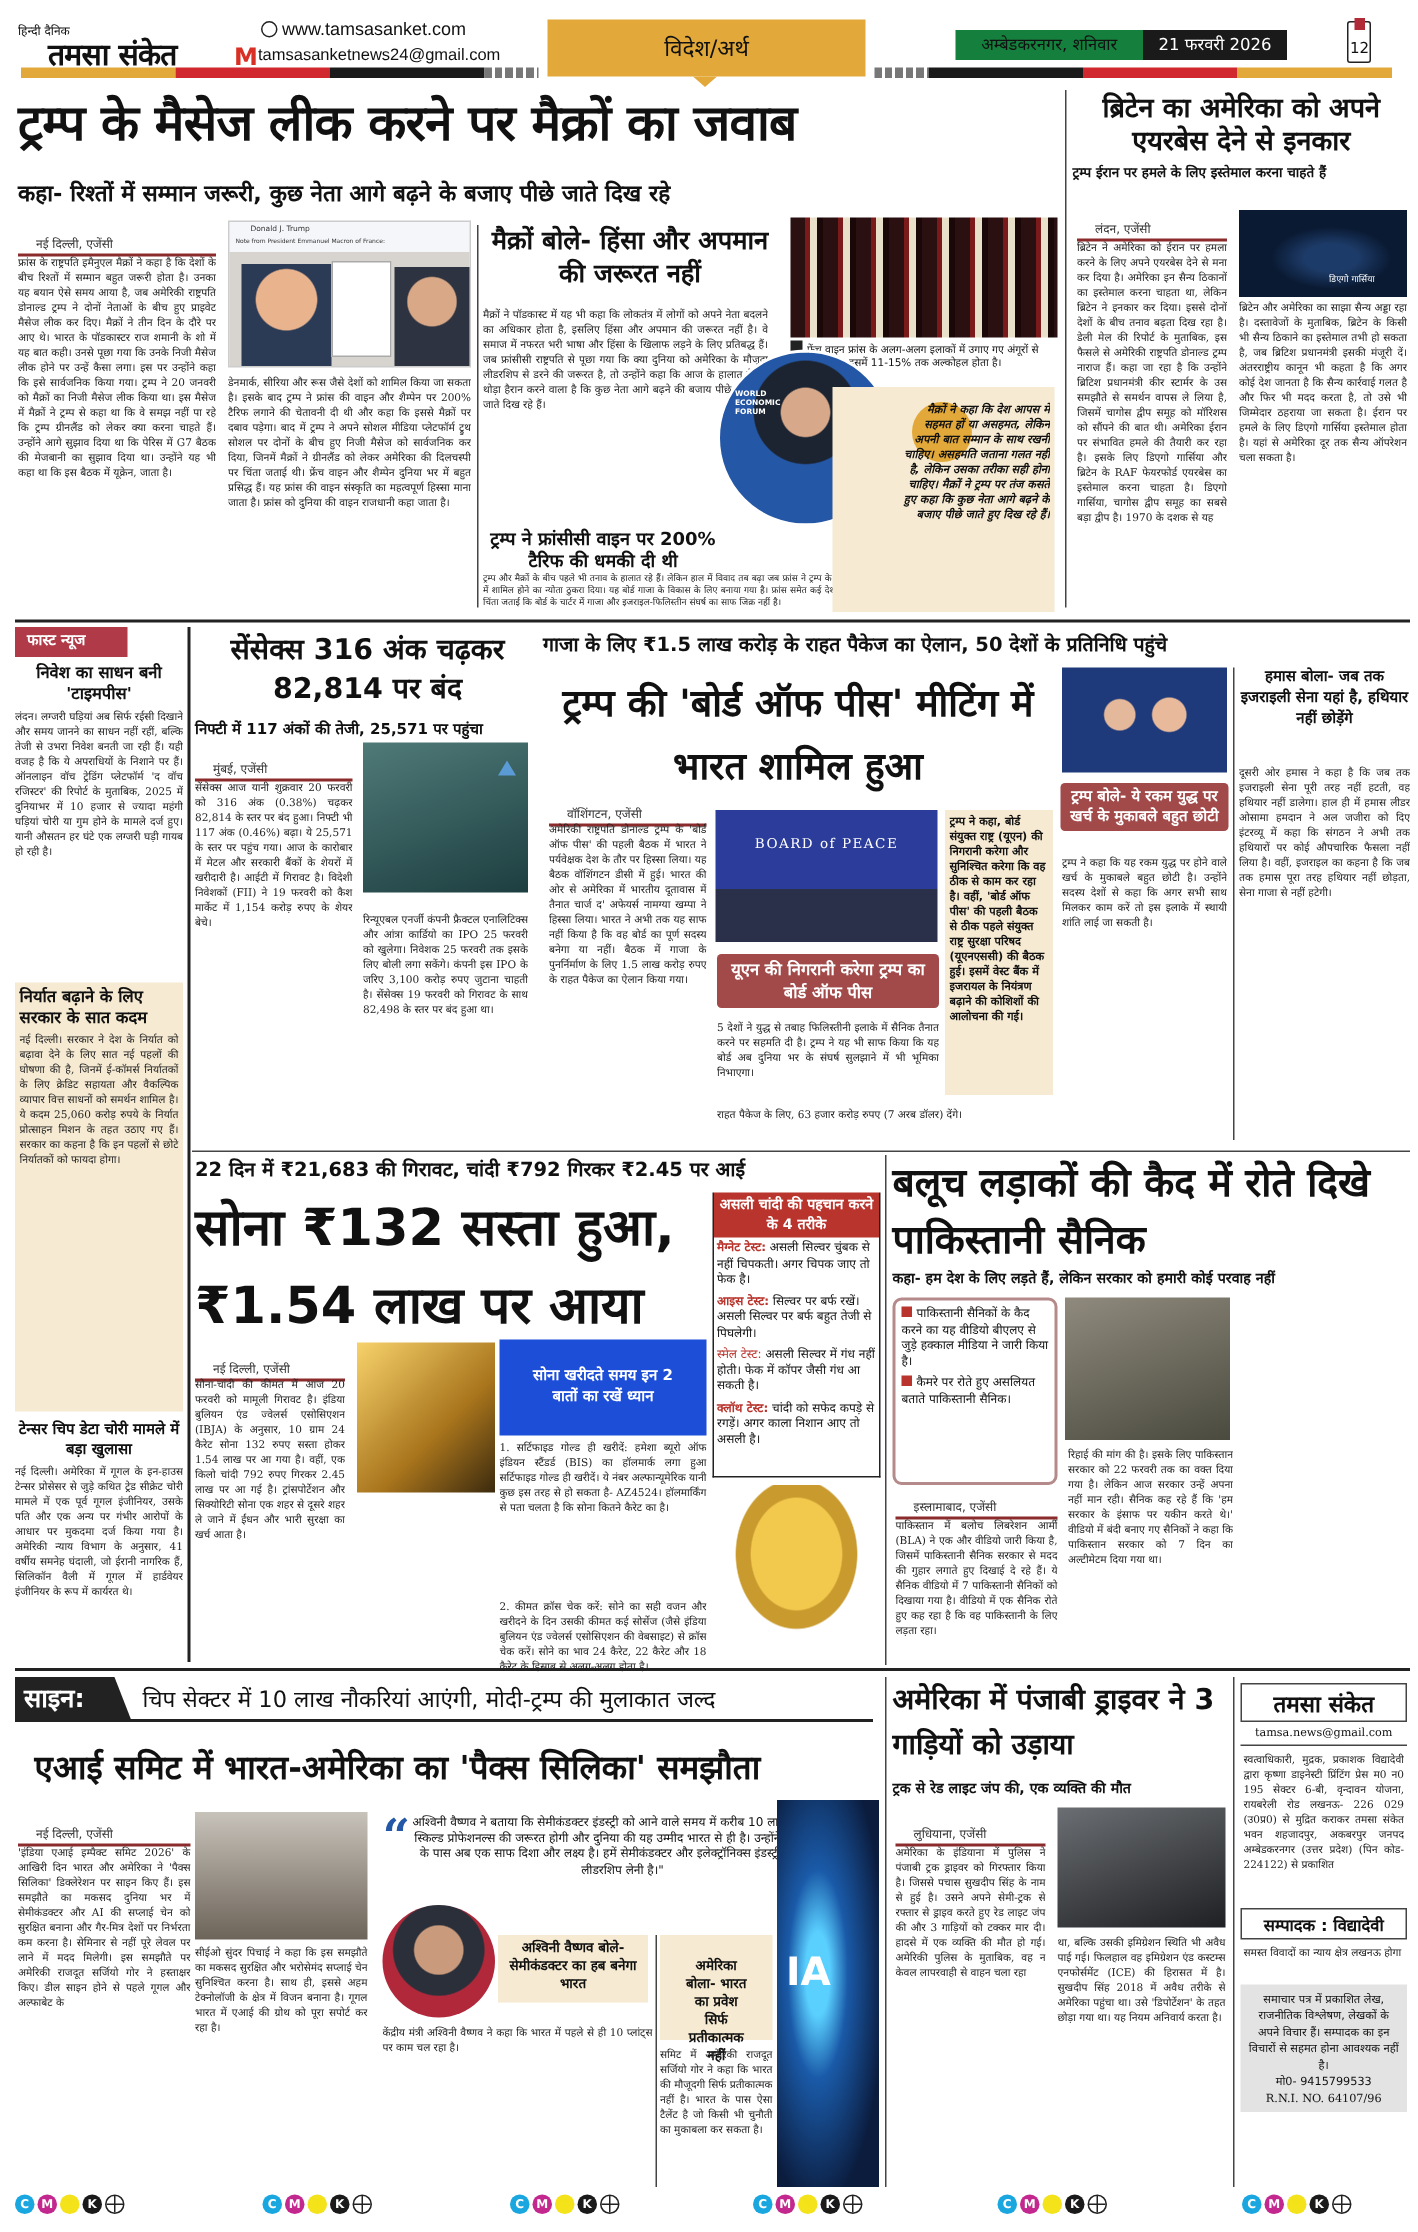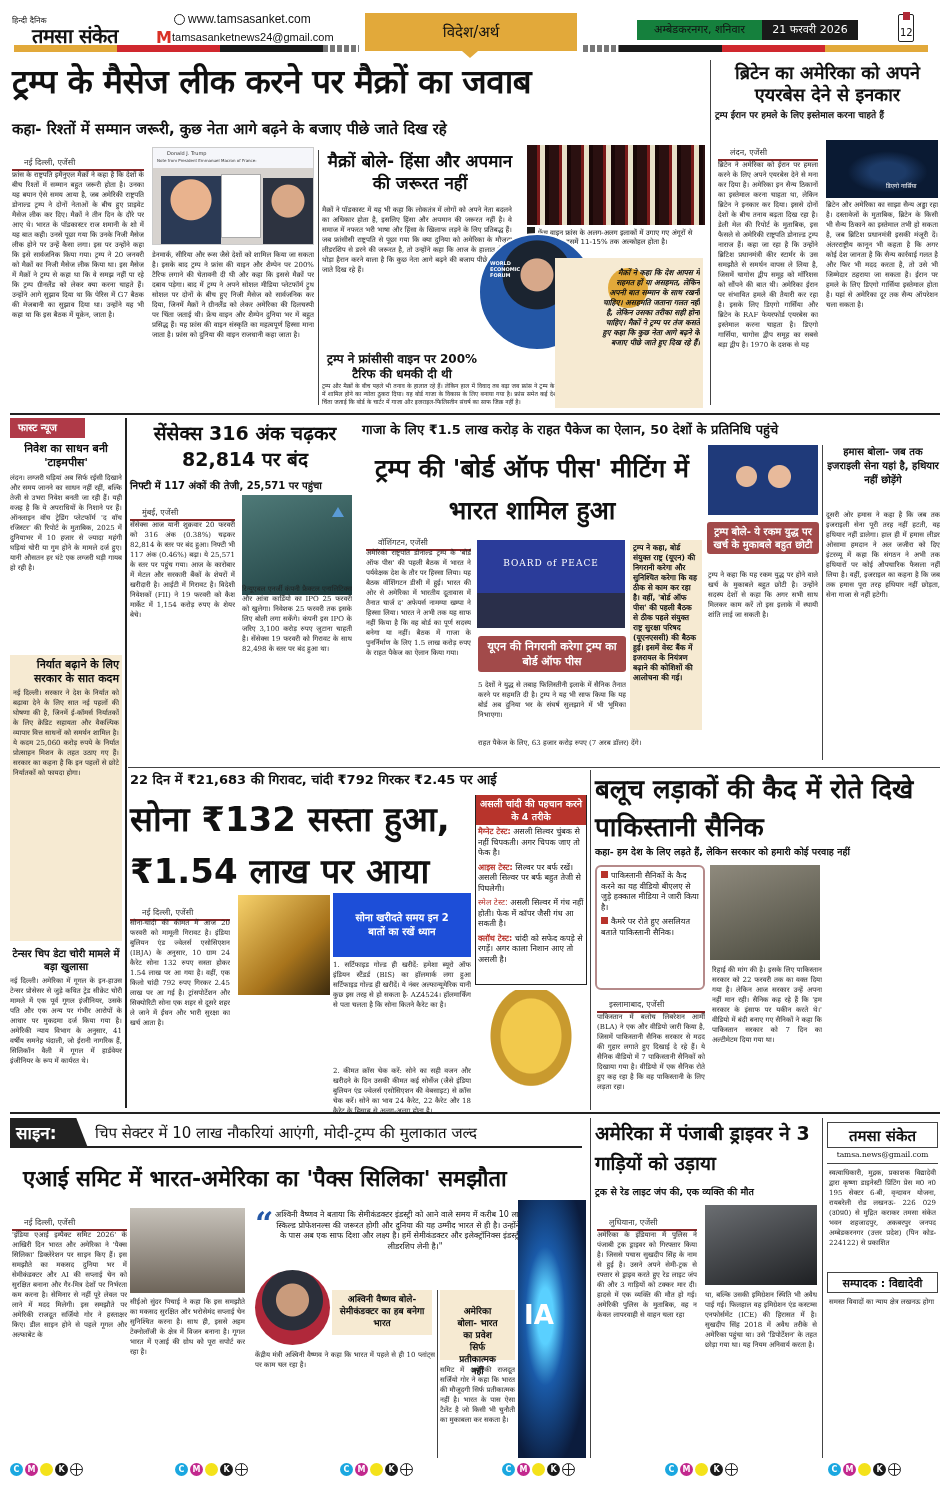--- a/index.html
+++ b/index.html
@@ -98,36 +98,36 @@
 </div>
 <div class="abs body-text" style="left:826px;top:200px;width:112px;height:205px">ब्रिटेन और अमेरिका का साझा सैन्य अड्डा रहा है। दस्तावेजों के मुताबिक, ब्रिटेन के किसी भी सैन्य ठिकाने का इस्तेमाल तभी हो सकता है, जब ब्रिटिश प्रधानमंत्री इसकी मंजूरी दें। अंतरराष्ट्रीय कानून भी कहता है कि अगर कोई देश जानता है कि सैन्य कार्रवाई गलत है और फिर भी मदद करता है, तो उसे भी जिम्मेदार ठहराया जा सकता है। ईरान पर हमले के लिए डिएगो गार्सिया इस्तेमाल होता है। यहां से अमेरिका दूर तक सैन्य ऑपरेशन चला सकता है।</div>
 
 <div class="hrule" style="left:10px;top:413px;width:930px;height:2px;background:#222"></div>
 
 <div class="abs" style="left:10px;top:418px;width:112px;height:690px">
   <div style="position:relative;width:75px;height:20px;background:#b03a48;color:#fff;font-size:10px;line-height:20px;padding-left:8px;font-weight:bold"><span>फास्ट न्यूज</span></div>
   <div class="bold" style="margin-top:4px;font-size:11px;line-height:14px;text-align:center">निवेश का साधन बनी 'टाइमपीस'</div>
   <div class="body-text" style="margin-top:3px;height:178px">लंदन। लग्जरी घड़ियां अब सिर्फ रईसी दिखाने और समय जानने का साधन नहीं रहीं, बल्कि तेजी से उभरा निवेश बनती जा रही हैं। यही वजह है कि ये अपराधियों के निशाने पर हैं। ऑनलाइन वॉच ट्रेडिंग प्लेटफॉर्म 'द वॉच रजिस्टर' की रिपोर्ट के मुताबिक, 2025 में दुनियाभर में 10 हजार से ज्यादा महंगी घड़ियां चोरी या गुम होने के मामले दर्ज हुए। यानी औसतन हर घंटे एक लग्जरी घड़ी गायब हो रही है।</div>
   <div style="margin-top:4px;background:#f6ead2;padding:3px">
-    <div class="bold" style="font-size:11px;line-height:14px;text-align:right">निर्यात बढ़ाने के लिए सरकार के सात कदम</div>
+    <div class="bold" style="font-size:11px;line-height:14px;text-align:left">निर्यात बढ़ाने के लिए सरकार के सात कदम</div>
     <div class="body-text" style="margin-top:2px;height:250px">नई दिल्ली। सरकार ने देश के निर्यात को बढ़ावा देने के लिए सात नई पहलों की घोषणा की है, जिनमें ई-कॉमर्स निर्यातकों के लिए क्रेडिट सहायता और वैकल्पिक व्यापार वित्त साधनों को समर्थन शामिल है। ये कदम 25,060 करोड़ रुपये के निर्यात प्रोत्साहन मिशन के तहत उठाए गए हैं। सरकार का कहना है कि इन पहलों से छोटे निर्यातकों को फायदा होगा।</div>
   </div>
   <div class="bold" style="margin-top:6px;font-size:10px;line-height:13px;text-align:center">टेन्सर चिप डेटा चोरी मामले में बड़ा खुलासा</div>
   <div class="body-text" style="margin-top:3px;height:150px">नई दिल्ली। अमेरिका में गूगल के इन-हाउस टेन्सर प्रोसेसर से जुड़े कथित ट्रेड सीक्रेट चोरी मामले में एक पूर्व गूगल इंजीनियर, उसके पति और एक अन्य पर गंभीर आरोपों के आधार पर मुकदमा दर्ज किया गया है। अमेरिकी न्याय विभाग के अनुसार, 41 वर्षीय समनेह घंदाली, जो ईरानी नागरिक हैं, सिलिकॉन वैली में गूगल में हार्डवेयर इंजीनियर के रूप में कार्यरत थे।</div>
 </div>
 <div class="vrule" style="left:125px;top:418px;height:690px;width:2px;background:#222"></div>
 
 <div class="abs bold" style="left:130px;top:420px;width:230px;font-size:19px;line-height:26px;text-align:center">सेंसेक्स 316 अंक चढ़कर 82,814 पर बंद</div>
 <div class="abs bold" style="left:130px;top:478px;width:230px;font-size:10px;white-space:nowrap">निफ्टी में 117 अंकों की तेजी, 25,571 पर पहुंचा</div>
 <div class="abs" style="left:130px;top:500px;width:105px"><span class="dateline">मुंबई, एजेंसी</span></div>
 <div class="abs body-text" style="left:130px;top:520px;width:105px;height:240px">सेंसेक्स आज यानी शुक्रवार 20 फरवरी को 316 अंक (0.38%) चढ़कर 82,814 के स्तर पर बंद हुआ। निफ्टी भी 117 अंक (0.46%) बढ़ा। ये 25,571 के स्तर पर पहुंच गया। आज के कारोबार में मेटल और सरकारी बैंकों के शेयरों में खरीदारी है। आईटी में गिरावट है। विदेशी निवेशकों (FII) ने 19 फरवरी को कैश मार्केट में 1,154 करोड़ रुपए के शेयर बेचे।</div>
 <div class="abs" style="left:242px;top:495px;width:110px;height:100px;background:linear-gradient(160deg,#4f7a78,#1d3e40)">
   <div style="position:absolute;right:8px;top:12px;width:0;height:0;border-left:6px solid transparent;border-right:6px solid transparent;border-bottom:10px solid #5a9bd6"></div>
 </div>
-<div class="abs body-text" style="left:242px;top:584px;width:110px;height:165px">रिन्यूएबल एनर्जी कंपनी फ्रैक्टल एनालिटिक्स और आंत्रा कार्डियो का IPO 25 फरवरी को खुलेगा। निवेशक 25 फरवरी तक इसके लिए बोली लगा सकेंगे। कंपनी इस IPO के जरिए 3,100 करोड़ रुपए जुटाना चाहती है। सेंसेक्स 19 फरवरी को गिरावट के साथ 82,498 के स्तर पर बंद हुआ था।</div>
+<div class="abs body-text" style="left:242px;top:608px;width:110px;height:165px">रिन्यूएबल एनर्जी कंपनी फ्रैक्टल एनालिटिक्स और आंत्रा कार्डियो का IPO 25 फरवरी को खुलेगा। निवेशक 25 फरवरी तक इसके लिए बोली लगा सकेंगे। कंपनी इस IPO के जरिए 3,100 करोड़ रुपए जुटाना चाहती है। सेंसेक्स 19 फरवरी को गिरावट के साथ 82,498 के स्तर पर बंद हुआ था।</div>
 
 <div class="abs bold" style="left:362px;top:420px;width:575px;font-size:13px;white-space:nowrap">गाजा के लिए ₹1.5 लाख करोड़ के राहत पैकेज का ऐलान, 50 देशों के प्रतिनिधि पहुंचे</div>
 <div class="abs bold" style="left:362px;top:448px;width:340px;font-size:25px;line-height:42px;text-align:center">ट्रम्प की 'बोर्ड ऑफ पीस' मीटिंग में भारत शामिल हुआ</div>
 <div class="abs" style="left:708px;top:445px;width:110px;height:70px;background:radial-gradient(circle at 35% 45%,#e4b89a 0 10px,transparent 11px),radial-gradient(circle at 65% 45%,#e8ba9b 0 11px,#1f3a7a 12px)"></div>
 <div class="abs redbox" style="left:707px;top:522px;width:112px;font-size:10px;line-height:13px;padding:3px">ट्रम्प बोले- ये रकम युद्ध पर खर्च के मुकाबले बहुत छोटी</div>
 <div class="abs body-text" style="left:708px;top:570px;width:110px;height:190px">ट्रम्प ने कहा कि यह रकम युद्ध पर होने वाले खर्च के मुकाबले बहुत छोटी है। उन्होंने सदस्य देशों से कहा कि अगर सभी साथ मिलकर काम करें तो इस इलाके में स्थायी शांति लाई जा सकती है।</div>
 
 <div class="abs" style="left:366px;top:530px;width:105px"><span class="dateline">वॉशिंगटन, एजेंसी</span></div>
 <div class="abs body-text" style="left:366px;top:548px;width:105px;height:215px">अमेरिकी राष्ट्रपति डोनाल्ड ट्रम्प के 'बोर्ड ऑफ पीस' की पहली बैठक में भारत ने पर्यवेक्षक देश के तौर पर हिस्सा लिया। यह बैठक वॉशिंगटन डीसी में हुई। भारत की ओर से अमेरिका में भारतीय दूतावास में तैनात चार्ज द' अफेयर्स नामग्या खम्पा ने हिस्सा लिया। भारत ने अभी तक यह साफ नहीं किया है कि वह बोर्ड का पूर्ण सदस्य बनेगा या नहीं। बैठक में गाजा के पुनर्निर्माण के लिए 1.5 लाख करोड़ रुपए के राहत पैकेज का ऐलान किया गया।</div>
 
@@ -221,20 +221,25 @@
 <div class="abs" style="left:705px;top:1205px;width:112px;height:80px;background:linear-gradient(160deg,#6b6e72,#1e2023)"></div>
 <div class="abs body-text" style="left:597px;top:1230px;width:100px;height:228px">अमेरिका के इंडियाना में पुलिस ने पंजाबी ट्रक ड्राइवर को गिरफ्तार किया है। जिससे पचास सुखदीप सिंह के नाम से हुई है। उसने अपने सेमी-ट्रक से रफ्तार से ड्राइव करते हुए रेड लाइट जंप की और 3 गाड़ियों को टक्कर मार दी। हादसे में एक व्यक्ति की मौत हो गई। अमेरिकी पुलिस के मुताबिक, वह न केवल लापरवाही से वाहन चला रहा</div>
 <div class="abs body-text" style="left:705px;top:1290px;width:112px;height:168px">था, बल्कि उसकी इमिग्रेशन स्थिति भी अवैध पाई गई। फिलहाल वह इमिग्रेशन एंड कस्टम्स एनफोर्समेंट (ICE) की हिरासत में है। सुखदीप सिंह 2018 में अवैध तरीके से अमेरिका पहुंचा था। उसे 'डिपोर्टेशन' के तहत छोड़ा गया था। यह नियम अनिवार्य करता है।</div>
 
 <div class="abs" style="left:822px;top:1118px;width:120px;height:340px;border-left:1px solid #444">
   <div style="margin:4px 4px 0;border:1px solid #444;font-size:15px;font-weight:bold;text-align:center;padding:2px">तमसा संकेत</div>
   <div style="font-size:7.5px;text-align:center;font-family:'DejaVu Serif',serif;padding:2px 0 4px;border-bottom:1px solid #444;margin:0 4px">tamsa.news@gmail.com</div>
   <div class="body-text" style="margin:4px 6px;height:100px">स्वत्वाधिकारी, मुद्रक, प्रकाशक विद्यादेवी द्वारा कृष्णा डाइनेस्टी प्रिंटिंग प्रेस म0 न0 195 सेक्टर 6-बी, वृन्दावन योजना, रायबरेली रोड लखनऊ- 226 029 (उ0प्र0) से मुद्रित कराकर तमसा संकेत भवन शहजादपुर, अकबरपुर जनपद अम्बेडकरनगर (उत्तर प्रदेश) (पिन कोड- 224122) से प्रकाशित</div>
   <div style="margin:4px;border:1px solid #444;font-size:11px;font-weight:bold;text-align:center;padding:2px">सम्पादक : विद्यादेवी</div>
   <div class="body-text" style="margin:4px 6px;height:22px">समस्त विवादों का न्याय क्षेत्र लखनऊ होगा</div>
+  <div style="margin:4px;background:#e3e3e3;padding:4px;text-align:center;font-size:7.5px;line-height:11px">
+    <div>समाचार पत्र में प्रकाशित लेख, राजनीतिक विश्लेषण, लेखकों के अपने विचार हैं। सम्पादक का इन विचारों से सहमत होना आवश्यक नहीं है।</div>
+    <div>मो0- 9415799533</div>
+    <div style="font-family:'DejaVu Serif',serif">R.N.I. NO. 64107/96</div>
+  </div>
 </div>
 
 <div class="cmyk" style="left:10px">
     <span style="background:#1aa7e0">C</span>
     <span style="background:#c2288e">M</span>
     <span style="background:#f4e21a;color:#f4e21a">Y</span>
     <span style="background:#1a1a1a">K</span>
     <i class="reg"></i>
   </div>
 <div class="cmyk" style="left:175px">

